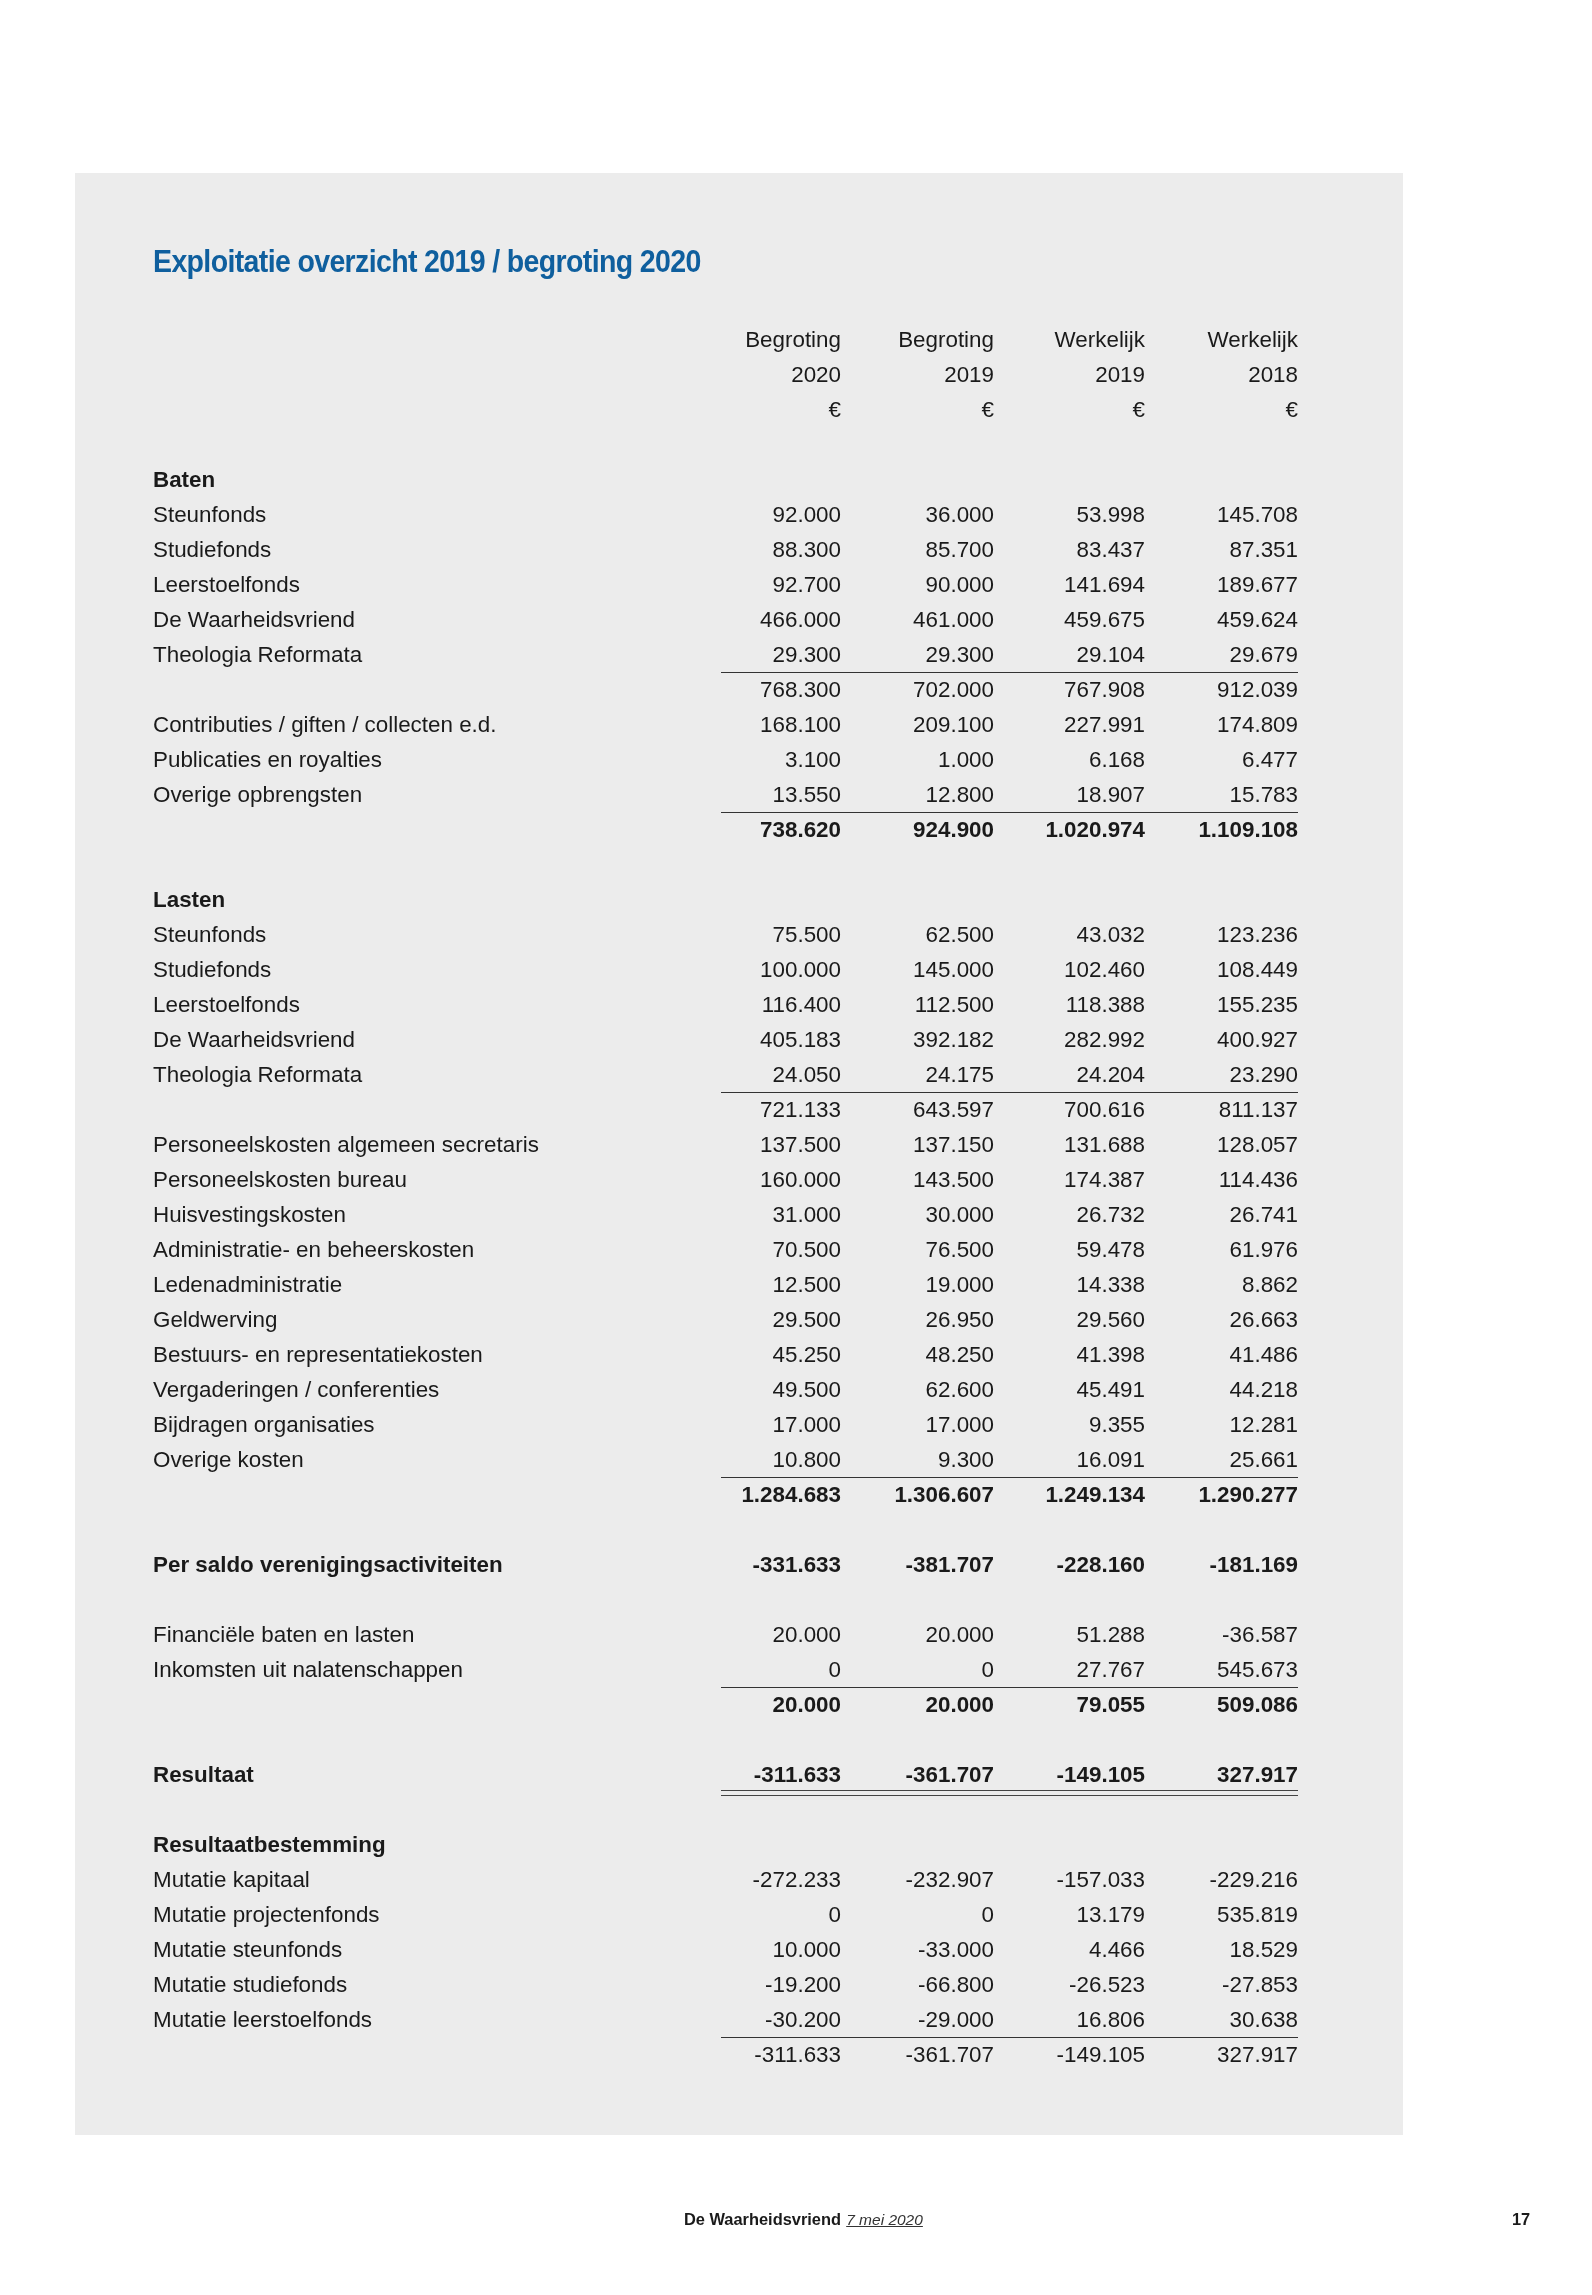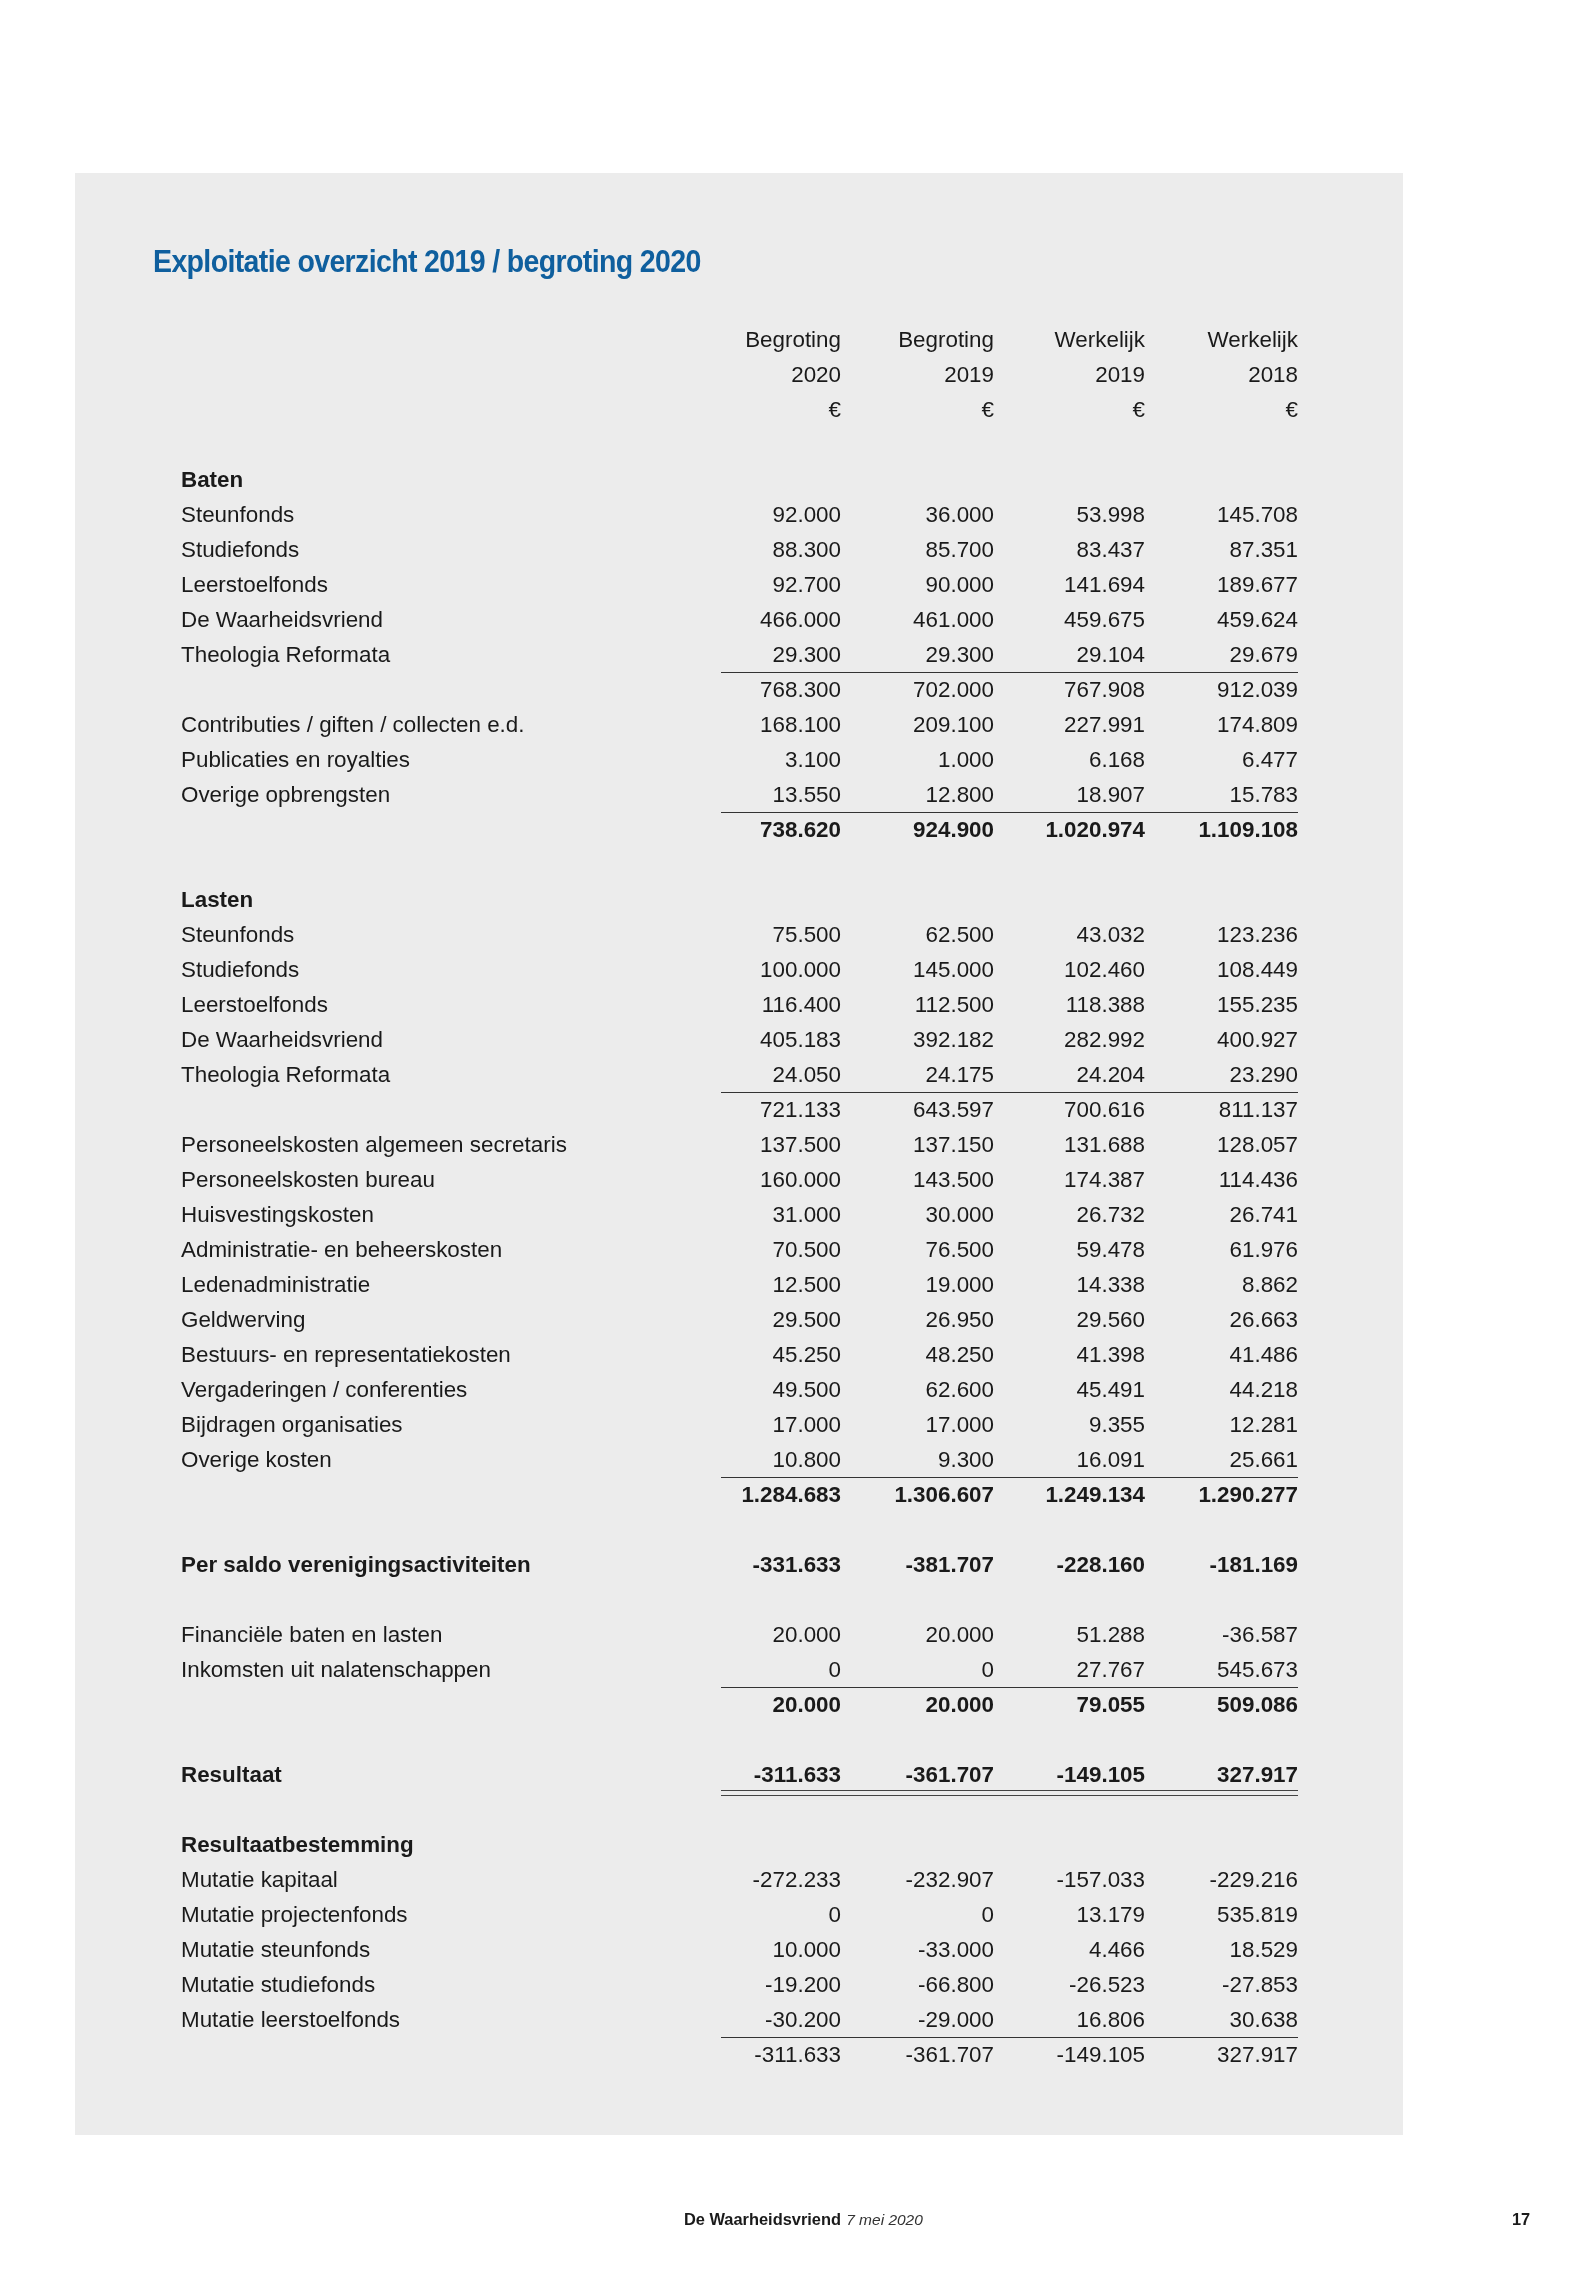--- a/index.html
+++ b/index.html
@@ -3,29 +3,29 @@
 <meta charset="utf-8">
 <style>
   html, body { margin:0; padding:0; background:#ffffff; }
   body { width:1592px; height:2295px; position:relative; overflow:hidden;
          font-family:"Liberation Sans", "DejaVu Sans", sans-serif; color:#1a1a1a; }
   .panel { position:absolute; left:75px; top:173px; width:1328px; height:1962px; background:#ececec; }
   .title { position:absolute; left:153px; top:244px; font-size:31px; font-weight:bold;
            color:#0f5f9e; letter-spacing:-0.7px; transform:scaleX(0.92); transform-origin:left center; white-space:nowrap; }
   .table { position:absolute; left:153px; top:322px; width:1148px; }
   .row { position:relative; height:35px; line-height:35px; font-size:22.4px; white-space:nowrap; }
-  .row .label { position:absolute; left:0; top:0;margin-left:28px; }
+  .row .label { position:absolute; left:0; top:0; }
   .row .cell { position:absolute; top:0; text-align:right; width:147px; }
   .c0 { left:541px; } .c1 { left:694px; } .c2 { left:845px; } .c3 { left:998px; }
   .bold { font-weight:bold; }
   .rule { position:absolute; left:568px; width:577px; top:0; border-top:1.7px solid #333; }
   .rule.double { border-top:1.7px solid #444; height:3.5px; border-bottom:1.7px solid #444; }
   .footer-left { position:absolute; left:684px; top:2210px; font-size:16.4px; white-space:nowrap; }
   .footer-left .pub { font-weight:bold; }
-  .footer-left .date { font-style:italic; font-size:15.5px; color:#333; margin-left:5.2px; }
+  .footer-left .date { font-style:italic; font-size:15.5px; color:#333; margin-left:5.2px;text-decoration:underline; }
   .footer-page { position:absolute; left:1512px; top:2210px; font-size:16.4px; font-weight:bold; }
 </style>
 </head>
 <body>
 
 <div class="panel"></div>
 <div class="title">Exploitatie overzicht 2019 / begroting 2020</div>
 
 <div class="table">
   <div class="row">

